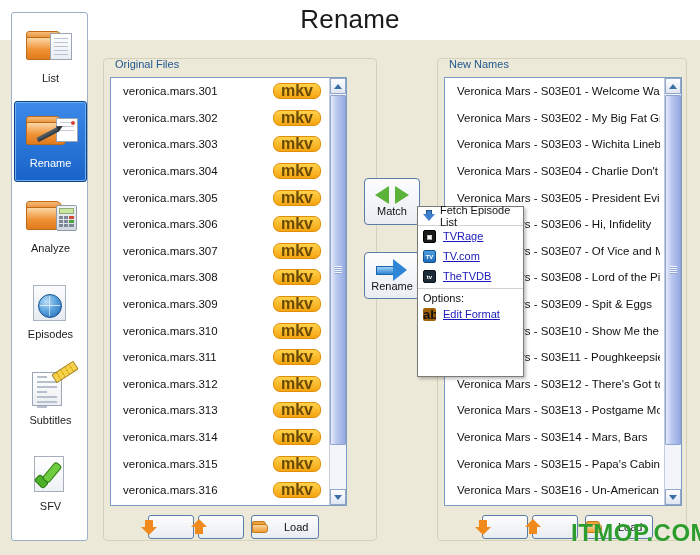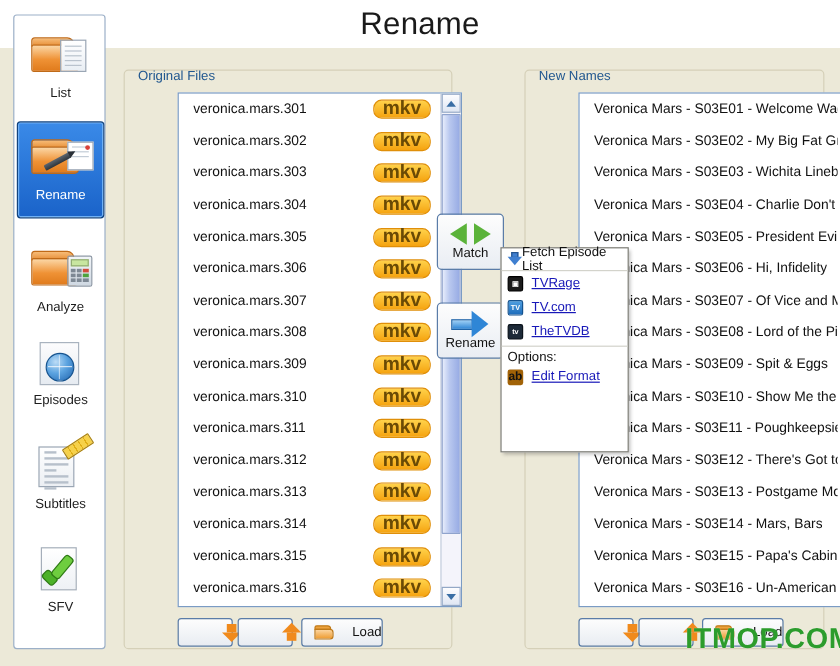--- a/index.html
+++ b/index.html
@@ -90,21 +90,20 @@
     position:absolute;background:#ece9d8;border:1px solid #d5d0b8;border-radius:4px;
     box-sizing:border-box;
   }
   .group>.legend{
     position:absolute;top:-1px;left:9px;font-size:11px;color:#21578f;background:transparent;
     padding:0 2px;
   }
   .listbox{
     position:absolute;background:#ffffff;border:1px solid #7a9bc4;box-sizing:border-box;
     overflow:hidden;
-    margin-left:38px;
   }
   .rows{position:absolute;left:0;top:0;right:17px;bottom:0;overflow:hidden;}
   .row{
     height:26.6px;display:flex;align-items:center;justify-content:space-between;
     padding:0 8px 0 12px;font-size:11.5px;color:#111111;box-sizing:border-box;
     white-space:nowrap;overflow:hidden;
   }
   .row .nm{overflow:hidden;text-overflow:clip;}
   .badge{
     background:linear-gradient(#ffd24a,#f5a310);
@@ -138,41 +137,41 @@
   .arrows-lr:before{left:0;border-top:9px solid transparent;border-bottom:9px solid transparent;border-right:14px solid #5bb33a;}
   .arrows-lr:after{right:0;border-top:9px solid transparent;border-bottom:9px solid transparent;border-left:14px solid #5bb33a;}
   .arrow-r{position:relative;width:34px;height:24px;margin-top:5px;}
   .arrow-r .shaft{position:absolute;left:1px;top:8px;width:18px;height:9px;background:linear-gradient(#9fd0f5,#2f86d6);border:1px solid #1d63a8;box-sizing:border-box;}
   .arrow-r .head{position:absolute;right:2px;top:1px;width:0;height:0;border-top:11px solid transparent;border-bottom:11px solid transparent;border-left:14px solid #2f86d6;}
 
   
   .bbtn{
     position:absolute;height:24px;background:linear-gradient(#fdfdfd,#e8ecf2);
     border:1px solid #5a7ca8;border-radius:3px;box-sizing:border-box;
-    display:flex;align-items:center;justify-content:flex-end;gap:16px;
+    display:flex;align-items:center;justify-content:flex-start;gap:16px;
     font-size:11px;color:#111;
   }
   .ar-dn,.ar-up{width:0;height:0;position:relative;}
   .ar-dn:before{content:"";position:absolute;left:-4px;top:-7px;width:8px;height:7px;background:#f08a1c;}
   .ar-dn:after{content:"";position:absolute;left:-8px;top:0px;border-left:8px solid transparent;border-right:8px solid transparent;border-top:8px solid #f08a1c;}
   .ar-up:before{content:"";position:absolute;left:-4px;top:0px;width:8px;height:7px;background:#f08a1c;}
   .ar-up:after{content:"";position:absolute;left:-8px;top:-8px;border-left:8px solid transparent;border-right:8px solid transparent;border-bottom:8px solid #f08a1c;}
   .mini-folder{position:relative;width:16px;height:12px;}
   .mini-folder .b{position:absolute;left:0;top:0;width:14px;height:4px;background:#eda23c;border:1px solid #c07a18;border-radius:2px 3px 0 0;box-sizing:border-box;}
   .mini-folder .f{position:absolute;left:0;top:3px;width:16px;height:9px;background:linear-gradient(#fbd49e,#ef9d33);border:1px solid #c07a18;border-radius:1px 3px 3px 1px;box-sizing:border-box;}
 
   
   #fetch-popup{
     position:absolute;left:417px;top:206px;width:107px;height:171px;
     background:#ffffff;border:1px solid #7b7b73;box-sizing:border-box;
     box-shadow:2px 2px 3px rgba(0,0,0,.25);
     font-size:11px;
   }
   .pop-head{
-    display:flex;align-items:center;gap:0;height:19px;padding:0 5px;color:#111;
+    display:flex;align-items:center;gap:5px;height:19px;padding:0 5px;color:#111;
     border-bottom:1px solid #d3d3cb;box-sizing:border-box;
   }
   .dl-ico{position:relative;width:12px;height:13px;flex:0 0 auto;}
   .dl-ico .t{position:absolute;left:3px;top:0;width:6px;height:5px;background:#3f7fd0;border:1px solid #23548f;box-sizing:border-box;}
   .dl-ico .h{position:absolute;left:0;top:4px;border-left:6px solid transparent;border-right:6px solid transparent;border-top:7px solid #3f7fd0;}
   .pop-item{display:flex;align-items:center;gap:7px;height:20px;padding:0 5px;box-sizing:border-box;}
   .pop-item a{color:#1818b8;text-decoration:underline;font-size:11px;}
   .fav{width:13px;height:13px;flex:0 0 auto;border-radius:2px;box-sizing:border-box;
     font-size:6px;line-height:13px;text-align:center;font-weight:bold;overflow:hidden;}
   .fav.tvrage{background:#1b1b1b;border:1px solid #000;color:#fff;}
@@ -230,21 +229,21 @@
             <i></i>
             <i></i>
             <i></i>
             <s></s>
           </div>
         <div class="pencil"></div>
       </div>
       <div class="side-label">Rename</div>
     </div>
 
-    <div class="side-item" style="top:182px">
+    <div class="side-item" style="top:174px">
       <div class="side-ico">
         <div class="fld">
             <div class="back"></div>
             <div class="front"></div>
           </div>
         <div class="calc">
           <div class="scr"></div>
           <div class="keys">
               <b></b>
               <b></b>
@@ -505,19 +504,19 @@
           <a href="#">TV.com</a>
         </div>
         <div class="pop-item">
           <span class="fav thetvdb">tv</span>
           <a href="#">TheTVDB</a>
         </div>
       </div>
     <div class="pop-sep"></div>
     <div class="pop-opt">Options:</div>
     <div class="pop-item">
-      <span class="fav" style="background:#a16207;border:none;color:#111;font-size:10px;line-height:13px;">ab</span>
+      <span class="fav" style="background:#a16207;border:none;color:#111;font-size:13px;line-height:13px;">ab</span>
       <a href="#">Edit Format</a>
     </div>
   </div>
 
   <div id="watermark">ITMOP.COM</div>
 </div>
 
 </body></html>

